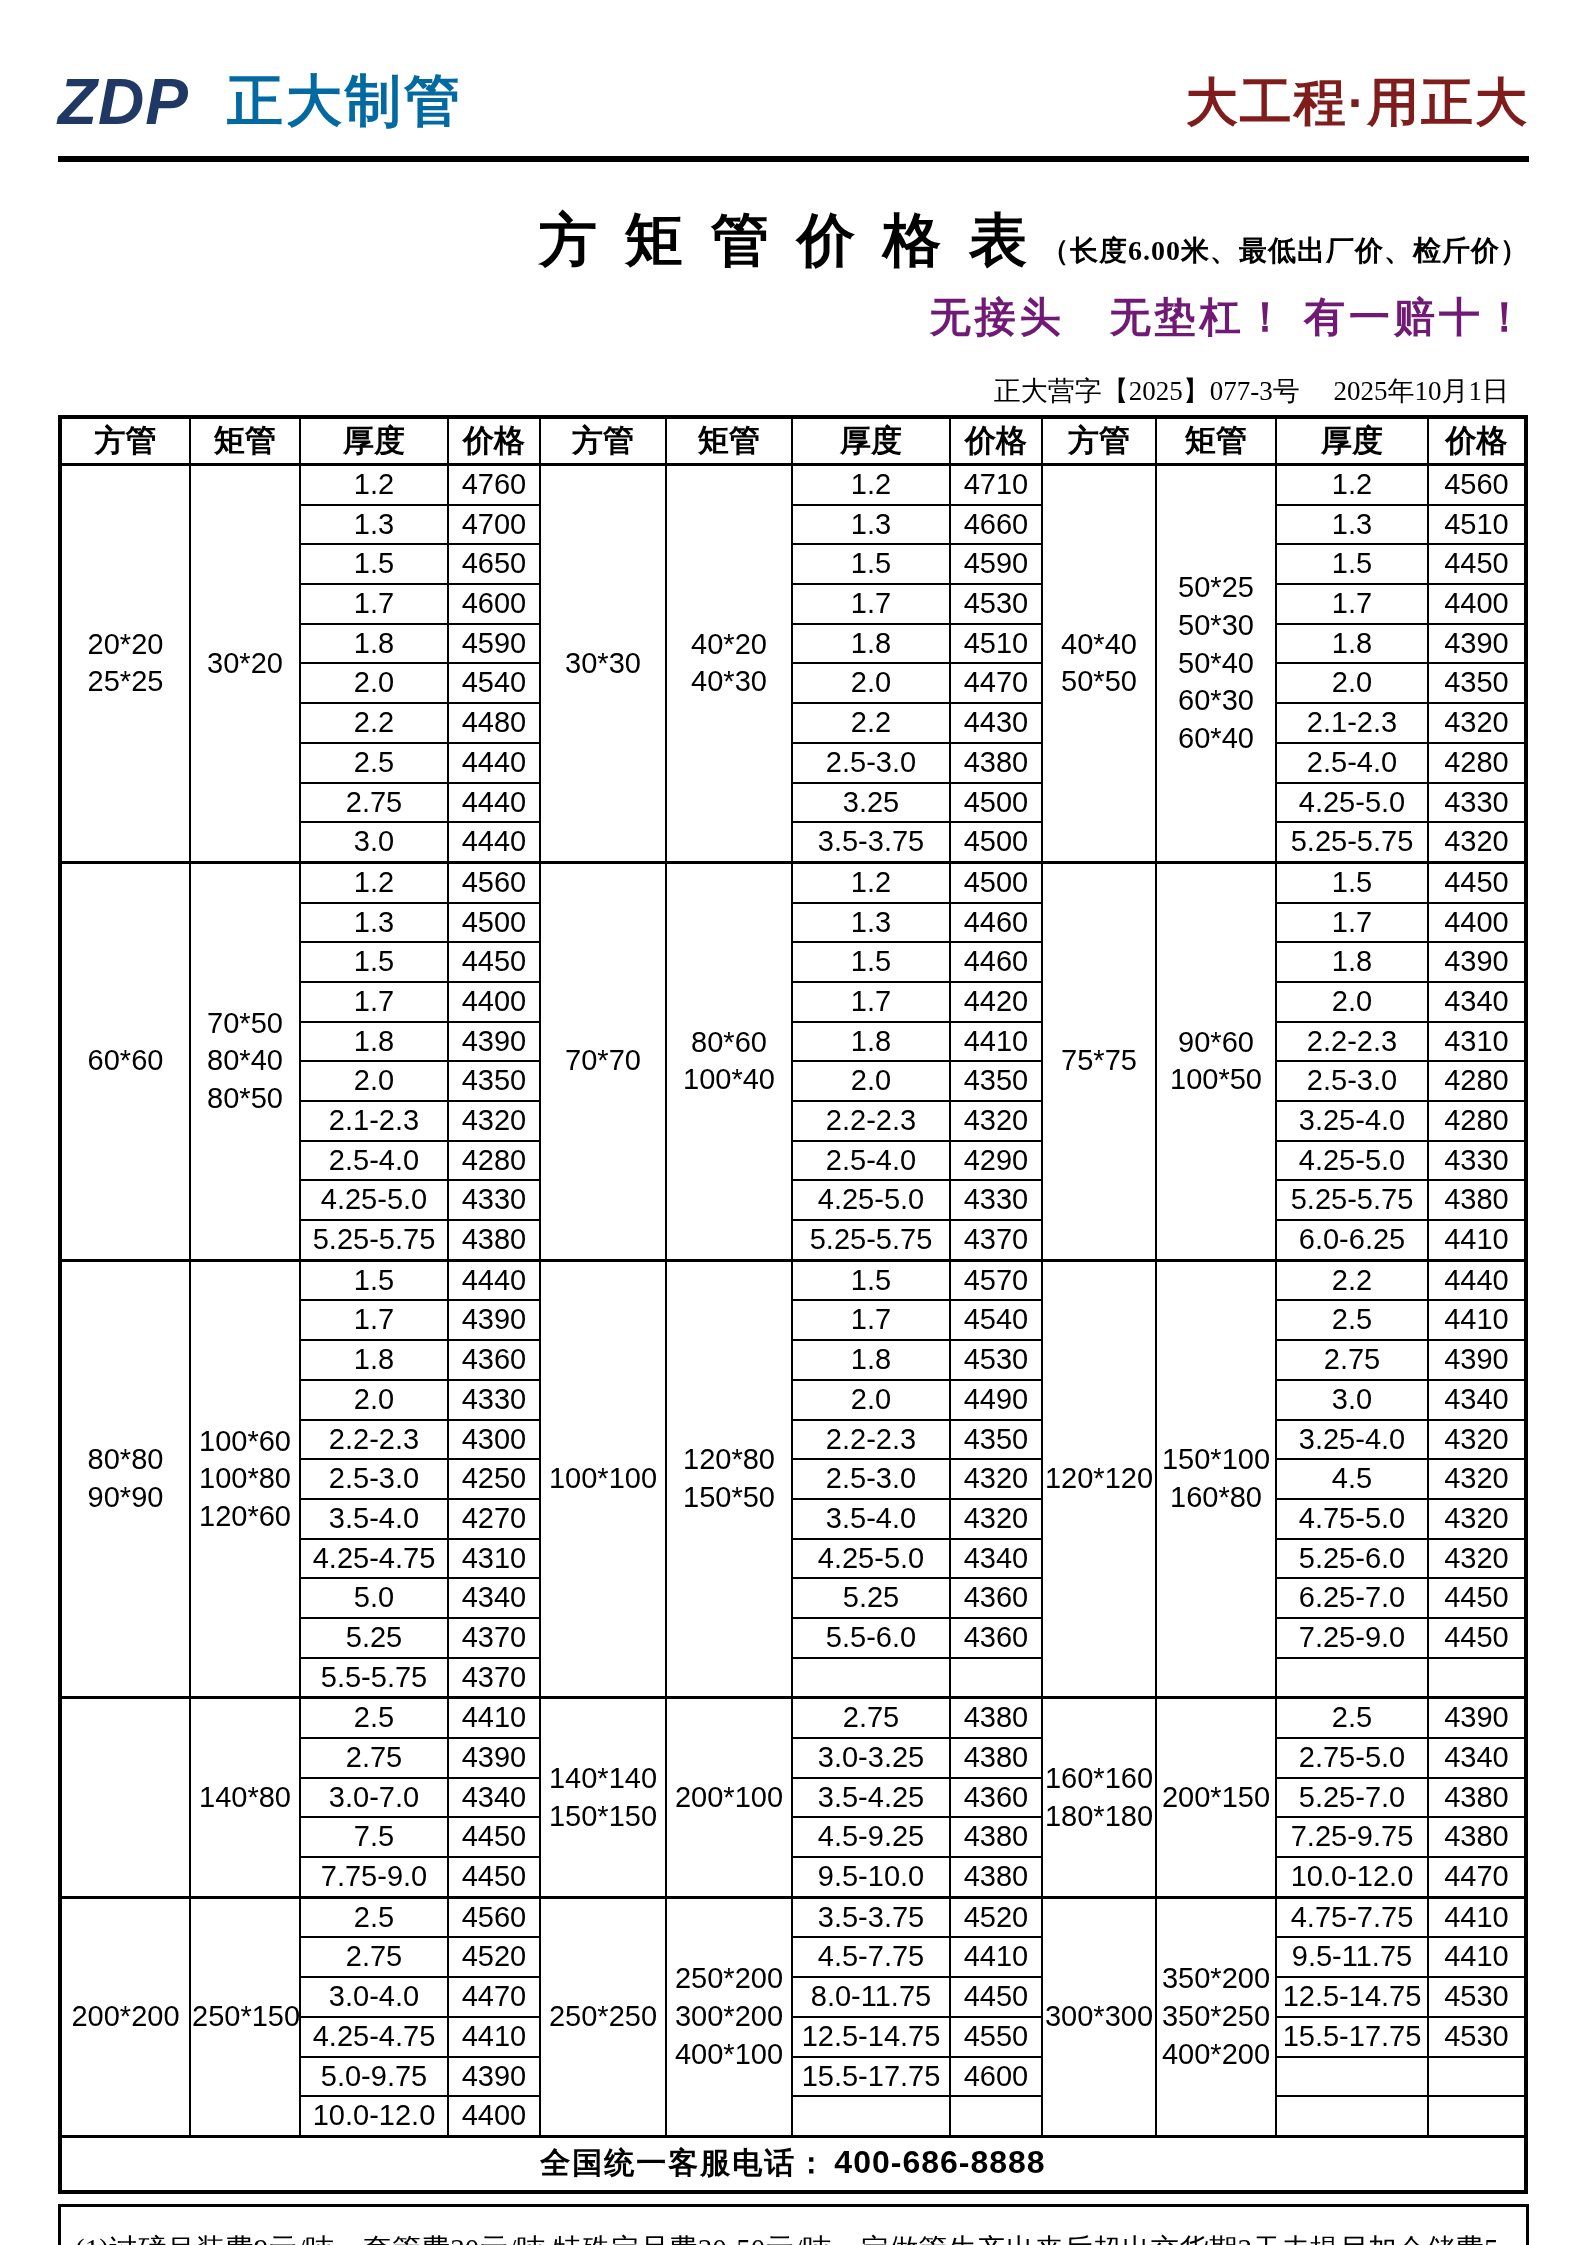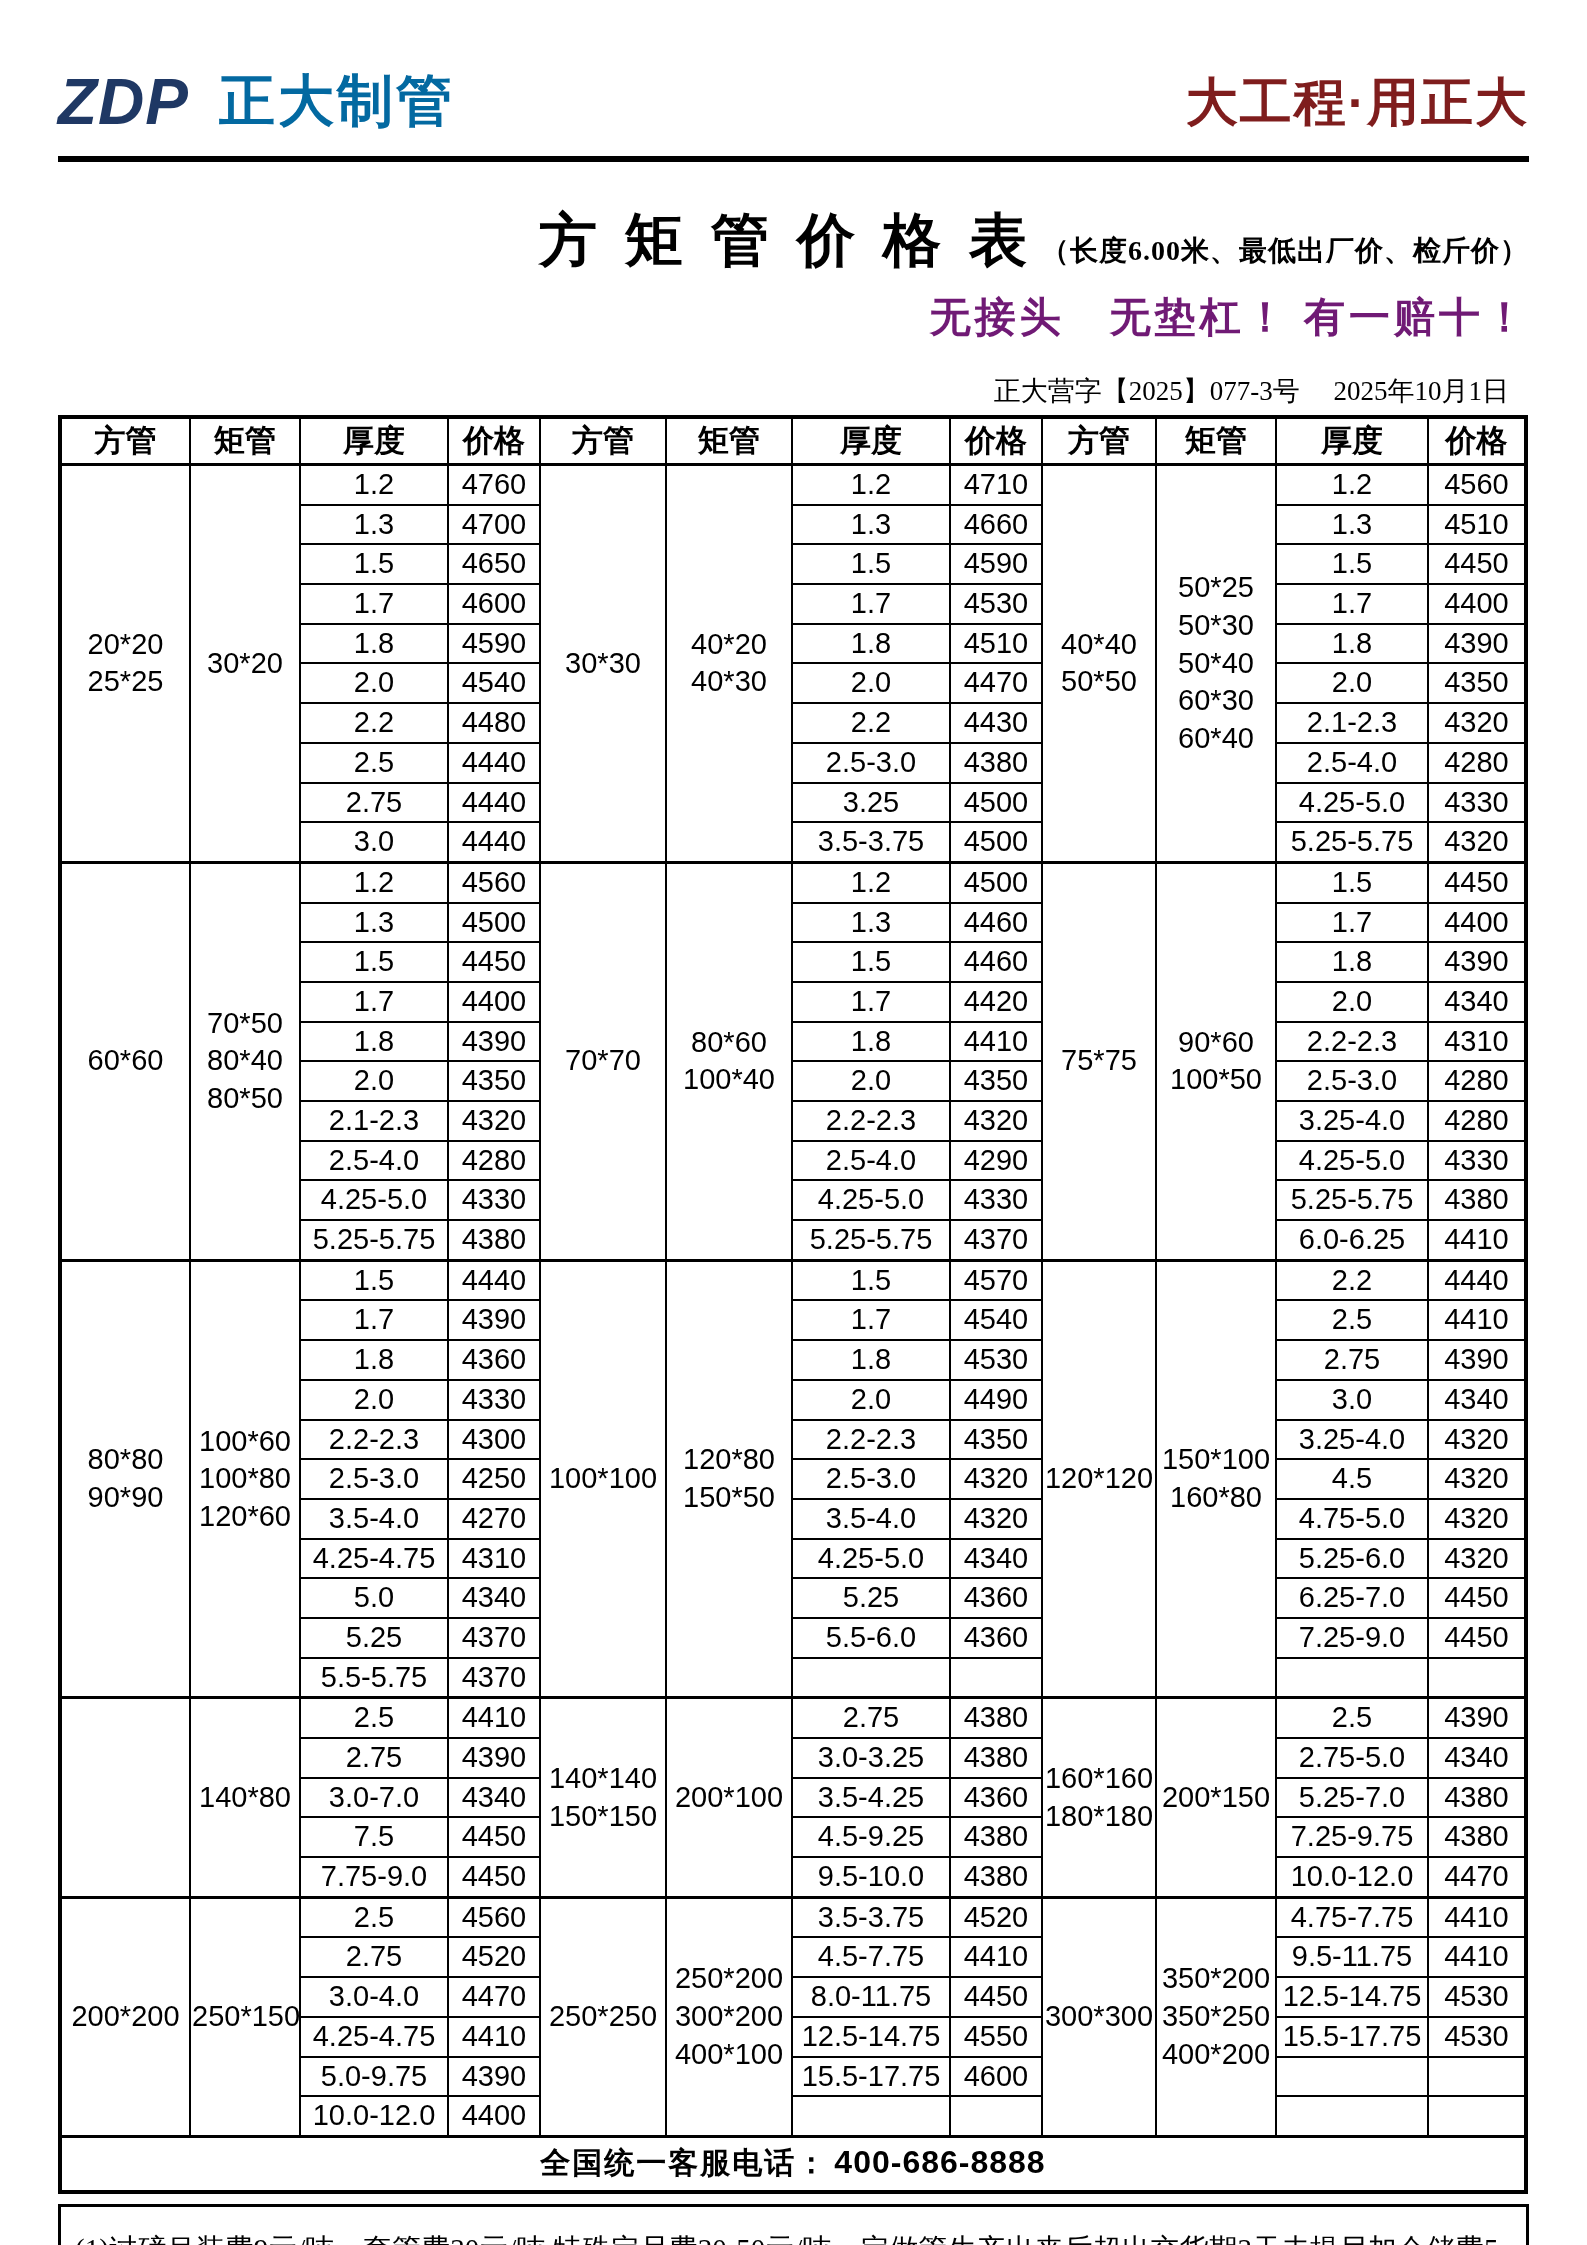--- a/index.html
+++ b/index.html
@@ -2,21 +2,21 @@
 <html><head>
 <meta charset="utf-8">
 <style>
   html,body{margin:0;padding:0;background:#fff;}
   .page{position:relative;width:1587px;height:2245px;background:#fff;overflow:hidden;
         font-family:"Liberation Serif",serif;color:#000;}
   .content{width:1471px;margin:0 auto;}
 
   
   .header{display:flex;justify-content:space-between;align-items:flex-end;padding-top:64px;}
-  .logo-row{display:flex;align-items:center;gap:14px;}
+  .logo-row{display:flex;align-items:center;gap:22px;}
   .zdp{font:italic 700 64px "Liberation Sans",sans-serif;letter-spacing:1px;}
   .company{font:700 56px "Liberation Sans",sans-serif;letter-spacing:3px;}
   .slogan{font:700 52px "Liberation Sans",sans-serif;padding-bottom:2px;letter-spacing:2px;}
   .rule{height:6px;background:#000;margin-top:16px;}
 
   
   .title-line{text-align:right;margin-top:40px;white-space:nowrap;}
   .title-main{font:700 58px "Liberation Serif",serif;letter-spacing:28px;}
   .title-sub{font:700 28px "Liberation Serif",serif;letter-spacing:1px;margin-left:-14px;}
   .banner{text-align:center;font:700 41px "Liberation Serif",serif;margin-top:10px;letter-spacing:4px;}

